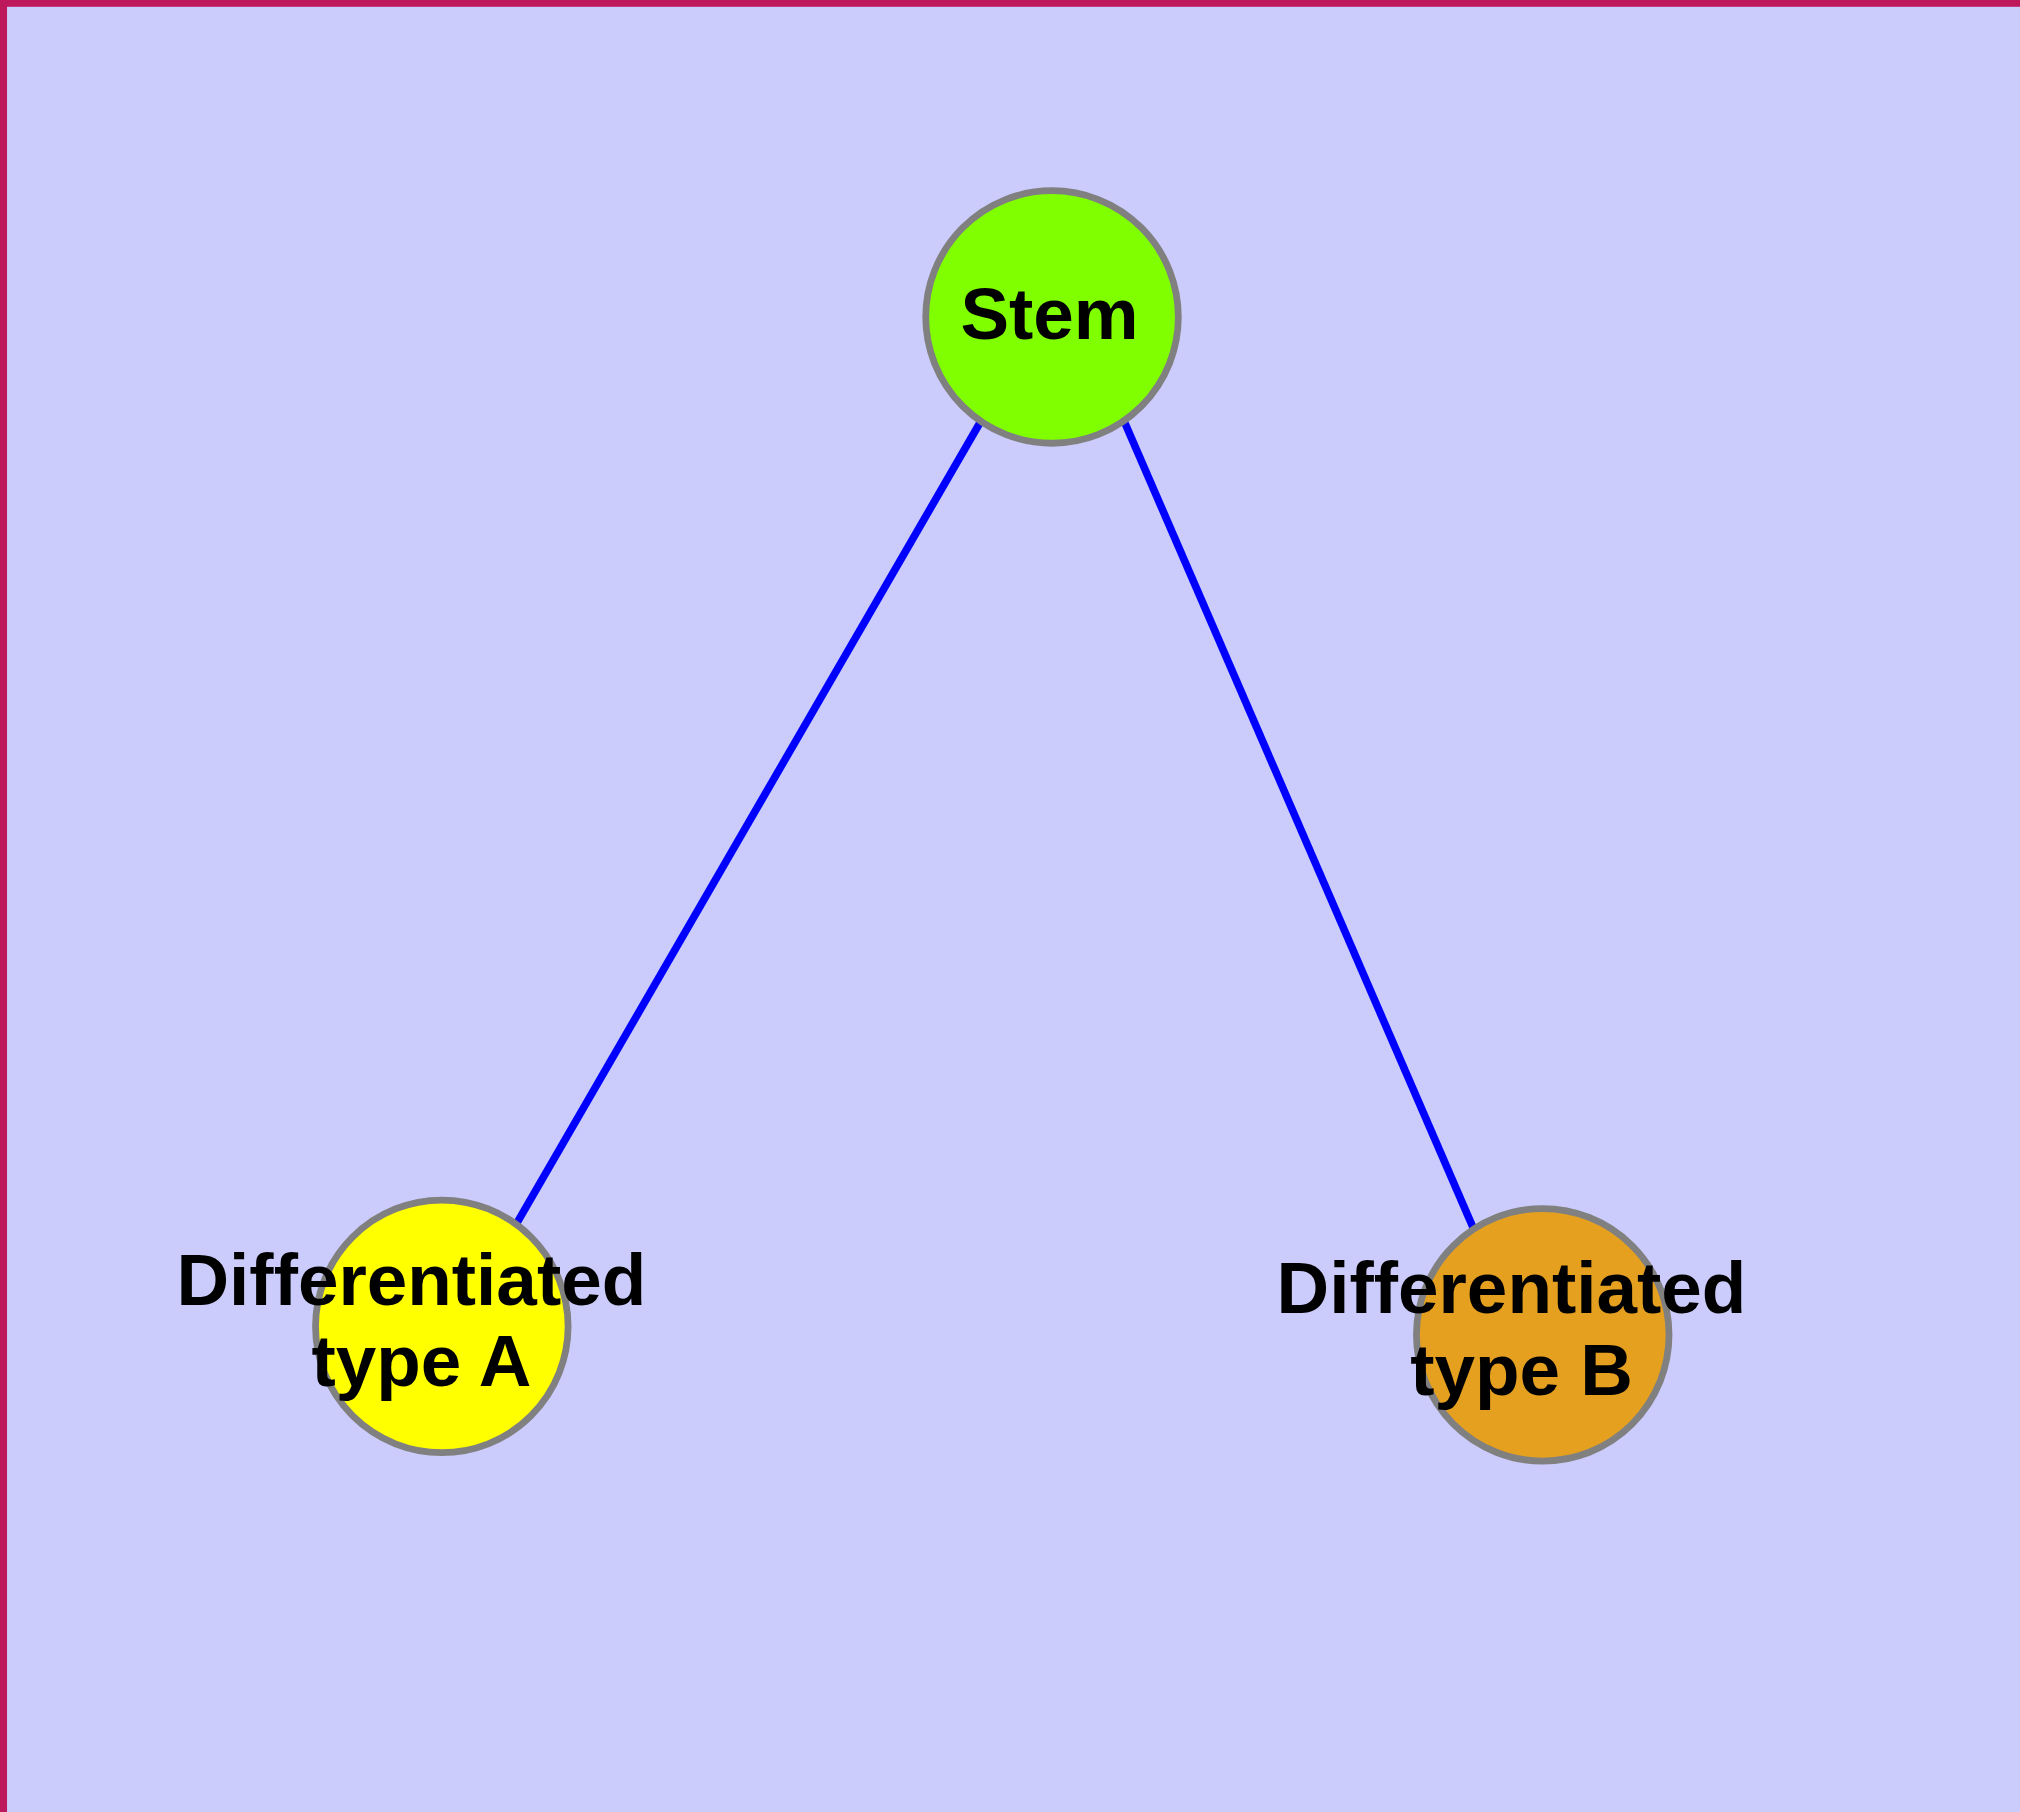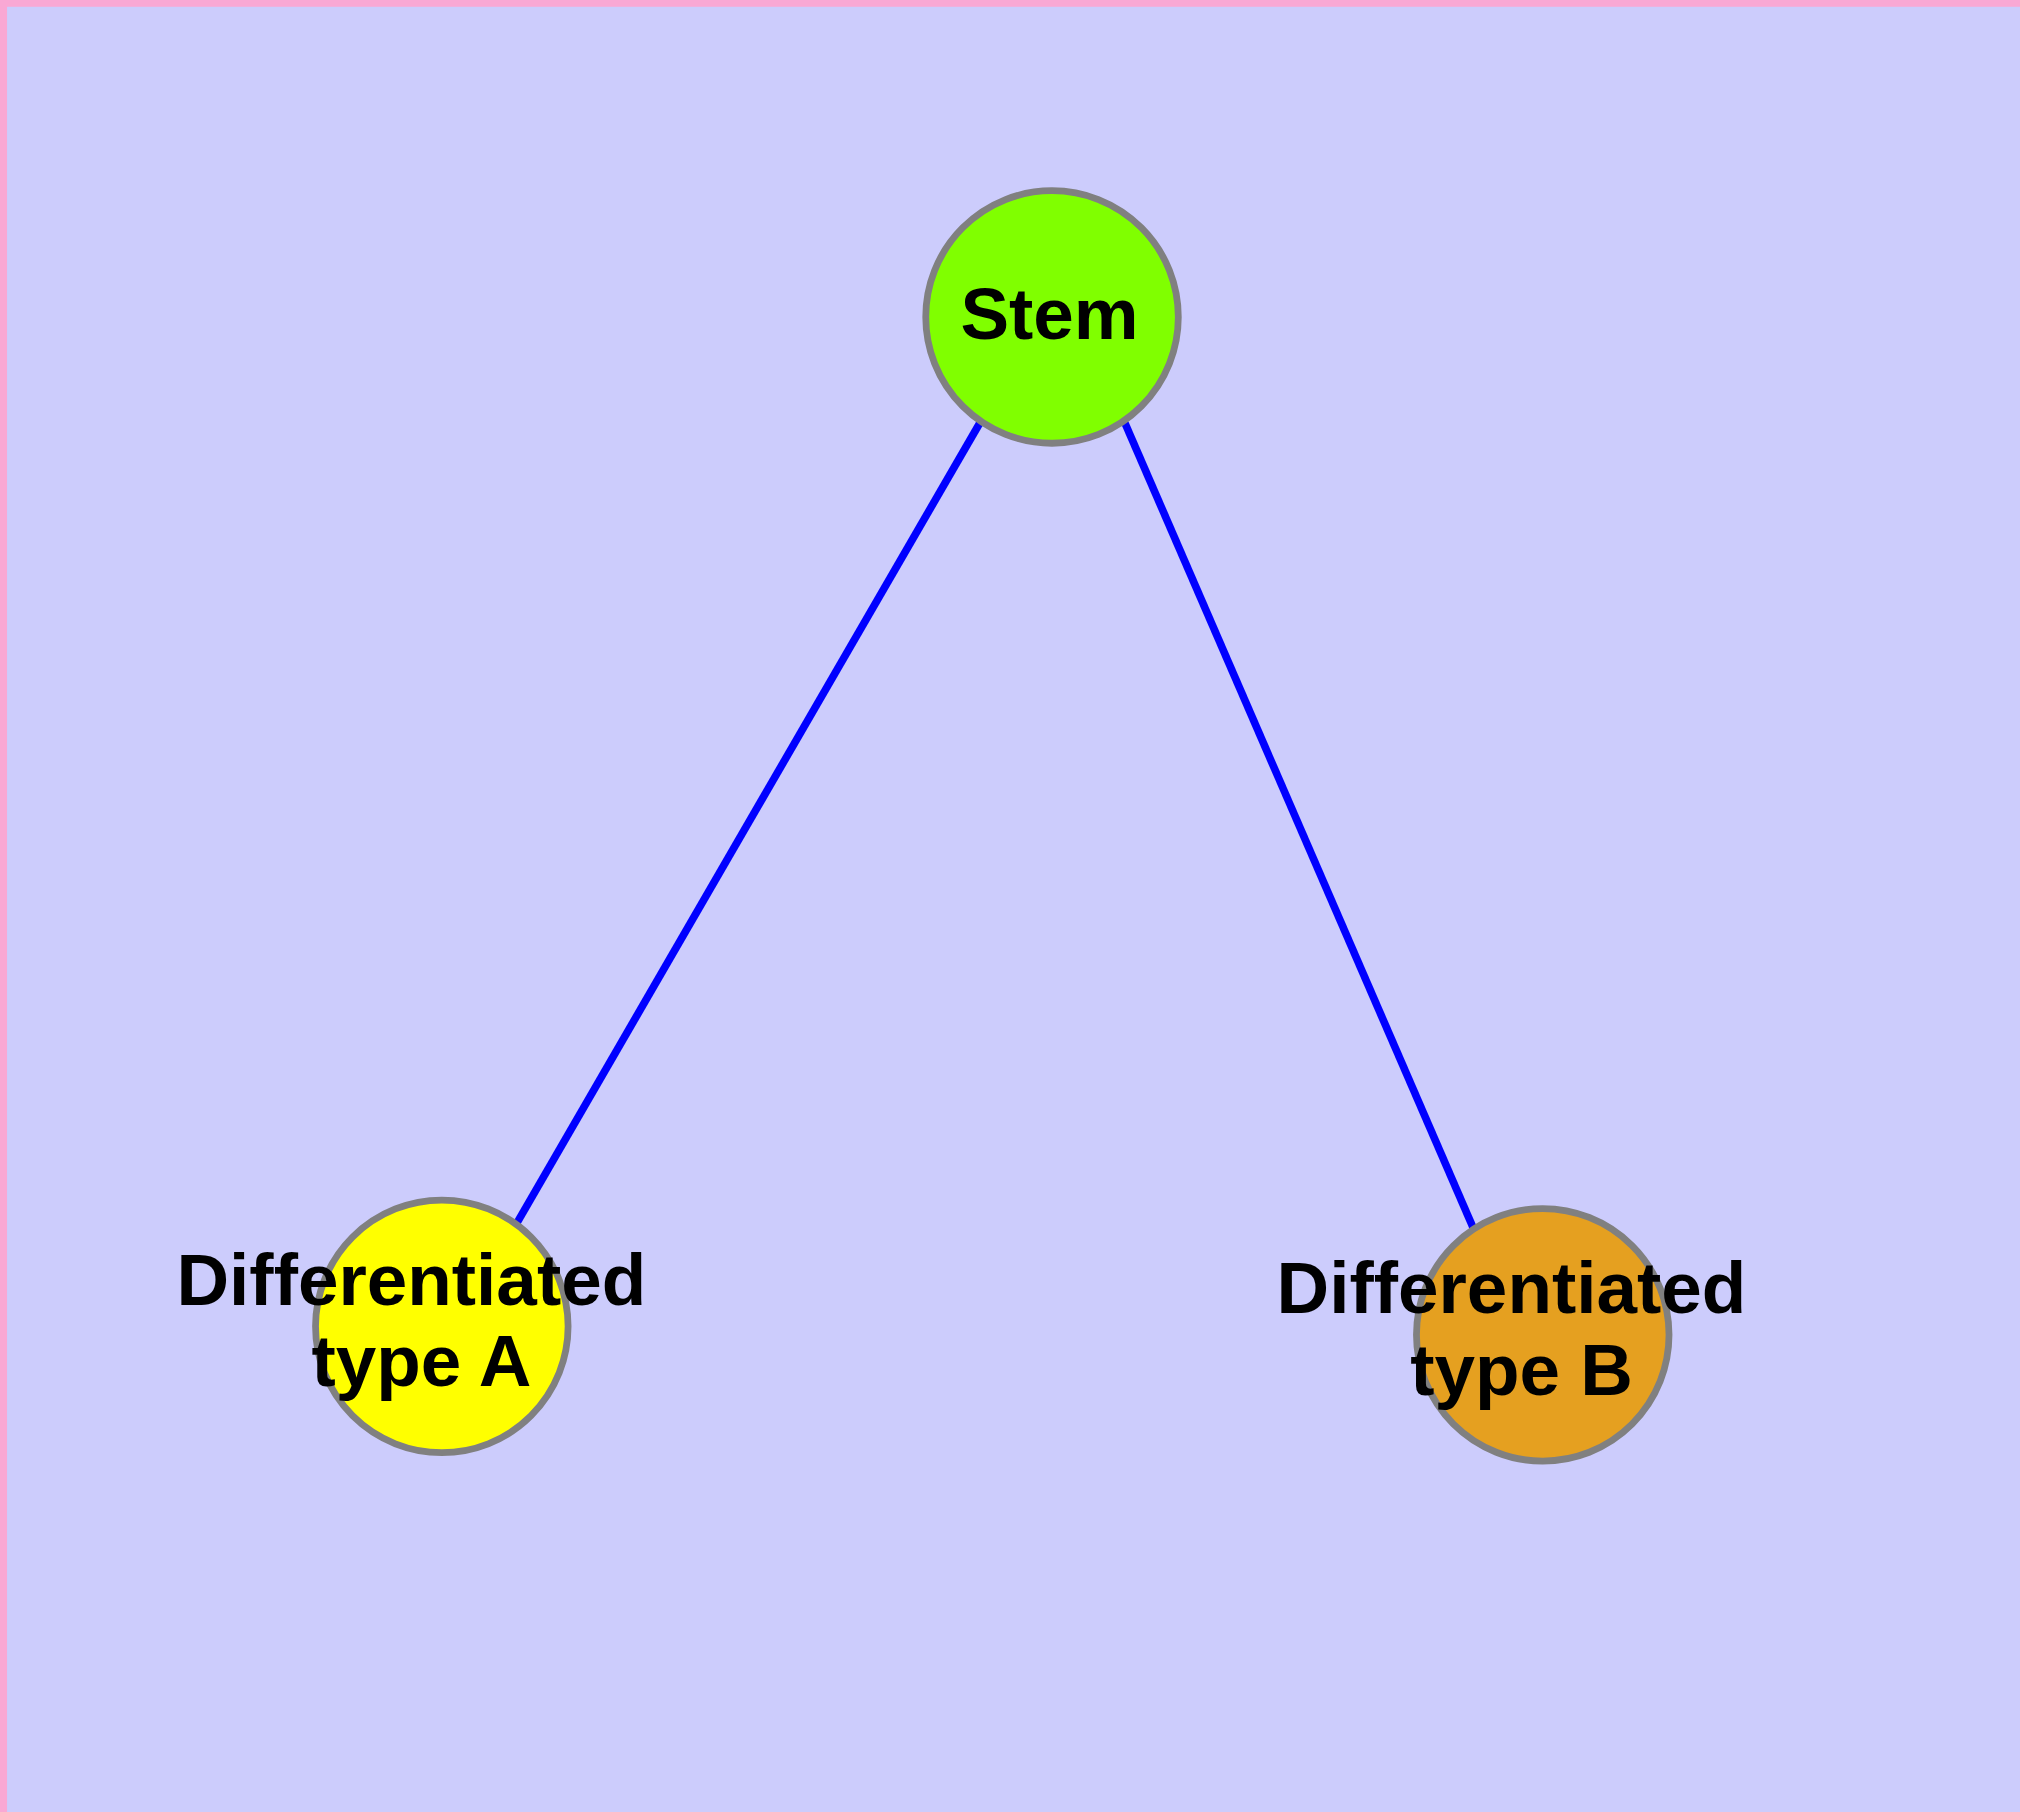--- a/index.html
+++ b/index.html
@@ -4,21 +4,21 @@
 <style>
   html, body {
     margin: 0;
     padding: 0;
     background: #ffffff;
   }
   #canvas {
     position: relative;
     width: 2021px;
     height: 1812px;
-    background: #f9a8d4;
+    background: #be185d;
     overflow: hidden;
     font-family: "Liberation Sans", sans-serif;
   }
   #graph-svg {
     position: absolute;
     left: 0;
     top: 0;
     width: 2021px;
     height: 1812px;
     display: block;

